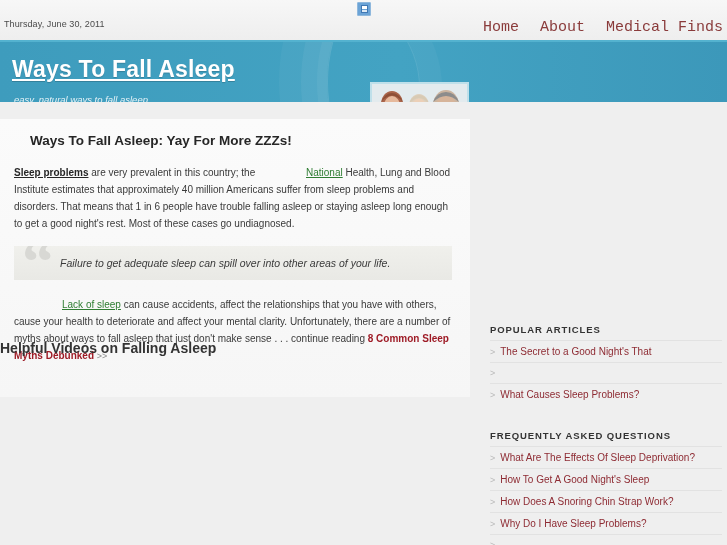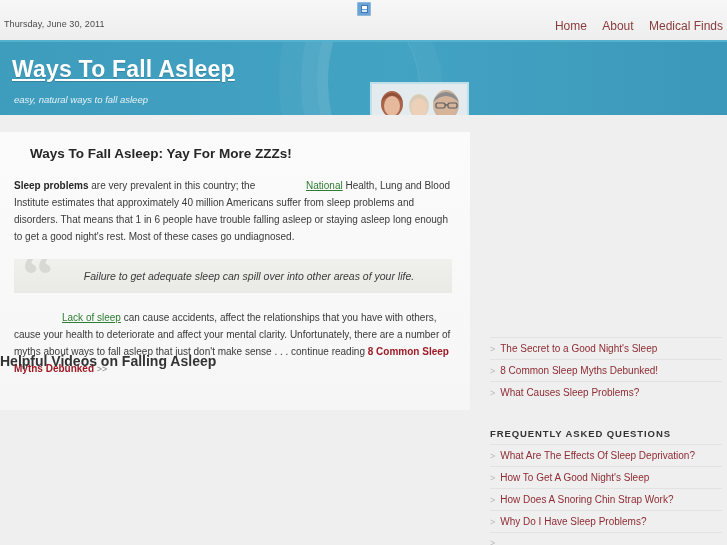--- a/index.html
+++ b/index.html
@@ -37,32 +37,33 @@
   .date {
     position: absolute;
     left: 4px; top: 19px;
     font-size: 9px;
     color: #4b4b4b;
     letter-spacing: .1px;
   }
   .topnav {
     position: absolute;
     right: 4px; top: 19px;
-    font-size: 12px;
+    font-size: 15px;
+    font-family: Liberation Mono, monospace;
   }
   .topnav a {
     color: #8a3b3b;
     text-decoration: none;
     margin-left: 12px;
   }
 
   
   .banner {
     position: relative;
-    height: 75px;
+    height: 62px;
     background: #3f9fbf;
     background:
       radial-gradient(circle at 100% 130%, rgba(255,255,255,.18) 0 1px, transparent 1px) ,
       linear-gradient(to right, #3e9cbd 0%, #43a3c3 55%, #3c98ba 100%);
     border-top: 2px solid #54b2cf;
     overflow: hidden;
   }
   .banner .swirl {
     position: absolute;
     right: -120px; top: -160px;
@@ -127,21 +128,21 @@
     color: #262626;
     margin: 0 0 16px 16px;
   }
   .article-p {
     font-size: 10px;
     line-height: 17px;
     color: #3a3a3a;
     margin: 0 0 14px 0;
     text-align: left;
   }
-  .article-p b { color: #262626; }
+  .article-p b { color: #262626; text-decoration: underline; }
   a.green {
     color: #2e7d32;
     text-decoration: underline;
     padding-left: 48px;
   }
   a.red {
     color: #9e1b26;
     font-weight: bold;
     text-decoration: none;
   }
@@ -163,21 +164,20 @@
     color: #d8d8d4;
     font-family: "Liberation Serif", serif;
     font-weight: bold;
   }
   .quote p {
     position: relative;
     margin: 0;
     font-size: 10.5px;
     font-style: italic;
     color: #3a3a3a;
-    text-align: center;
   }
 
   .videos-heading {
     position: absolute;
     left: 0; top: 238px;
     font-size: 14px;
     font-weight: bold;
     color: #333333;
     margin: 0;
   }
@@ -283,28 +283,28 @@
 
     <p class="article-p">
       <a href="#" class="green">Lack of sleep</a><span> can cause accidents, affect the relationships that you have with others, cause your health to deteriorate and affect your mental clarity. Unfortunately, there are a number of myths about ways to fall asleep that just don't make sense . . . continue reading </span><a href="#" class="red">8 Common Sleep Myths Debunked</a>&nbsp;<span class="arrows">&gt;&gt;</span>
     </p>
   </div>
 
   <h2 class="videos-heading">Helpful Videos on Falling Asleep</h2>
 
   <div class="sidebar">
 
+    <h3 class="side-heading">POPULAR ARTICLES</h3>
     <ul class="side-list">
       <li>
         <span class="chev">&gt;</span>
-        <a href="#">The Secret to a Good Night's Sleep</a>
-      </li>
-      <li>
-        <span class="chev">&gt;</span>
-        <a href="#">8 Common Sleep Myths Debunked!</a>
+        <a href="#">The Secret to a Good Night's That</a>
+      </li>
+      <li>
+        <span class="chev">&gt;</span>
       </li>
       <li>
         <span class="chev">&gt;</span>
         <a href="#">What Causes Sleep Problems?</a>
       </li>
     </ul>
 
     <h3 class="side-heading second">FREQUENTLY ASKED QUESTIONS</h3>
     <ul class="side-list">
       <li>

